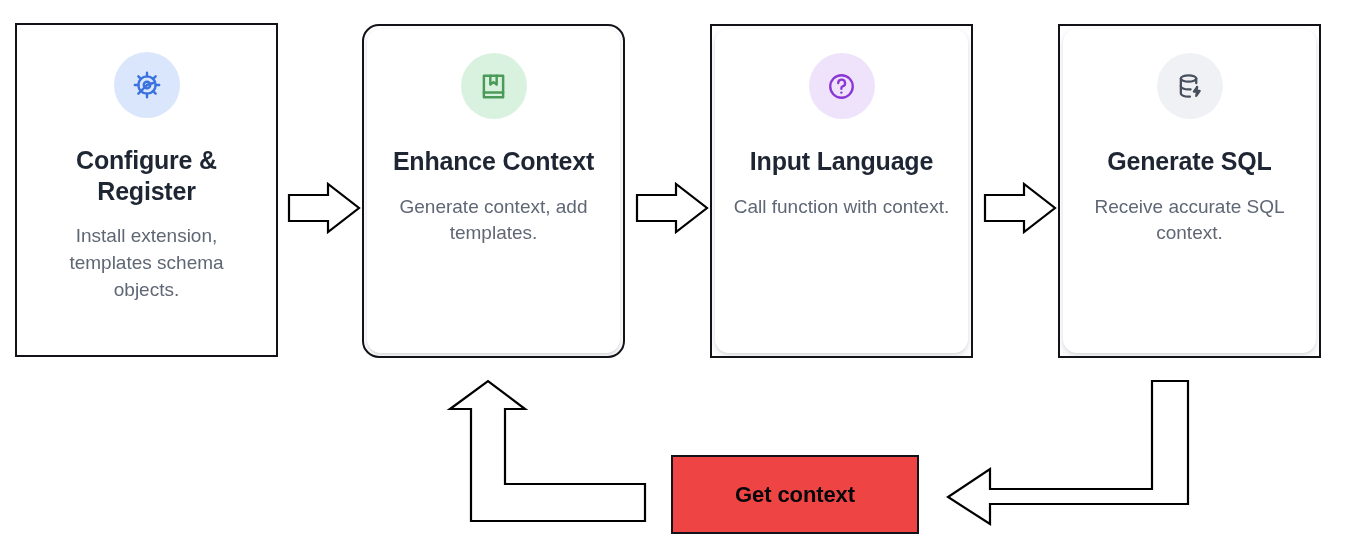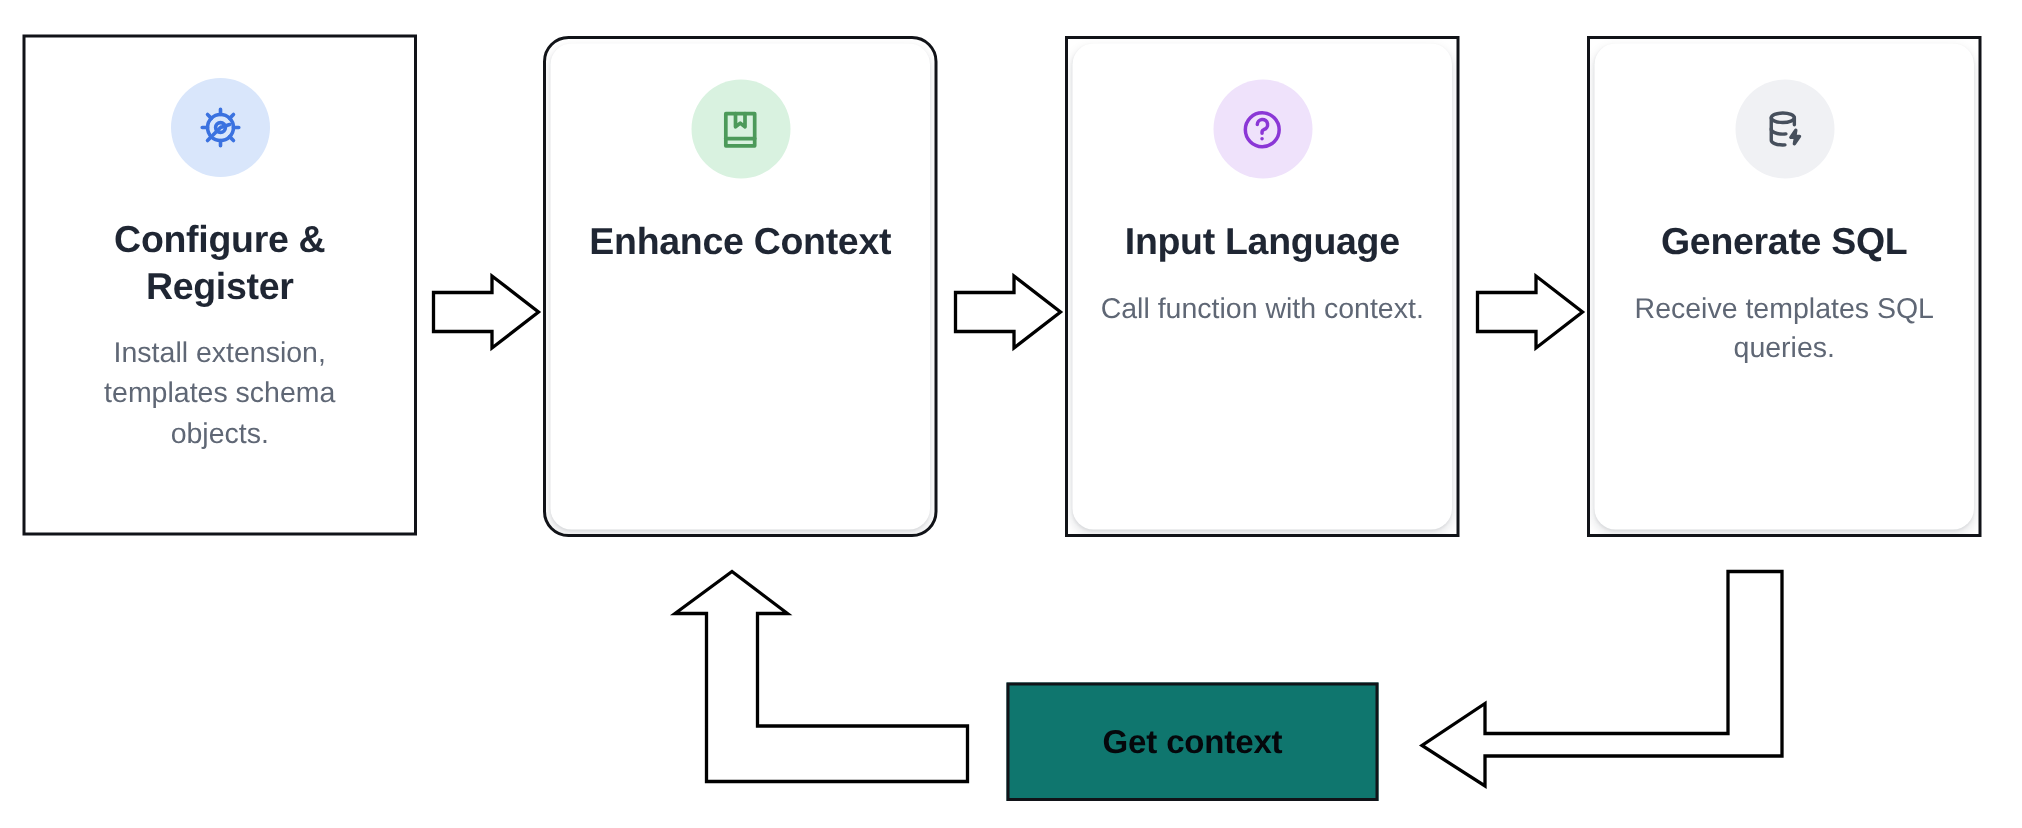--- a/index.html
+++ b/index.html
@@ -71,21 +71,21 @@
     font-size: 19px;
     font-weight: normal;
     color: #5f6775;
     line-height: 1.42;
     text-align: center;
     padding: 0 16px;
   }
   .loop-box {
     position: absolute;
     box-sizing: border-box;
-    background: #0f766e;
+    background: #ef4444;
     border: 2px solid #111318;
     display: flex;
     align-items: center;
     justify-content: center;
   }
   .loop-box-label {
     font-size: 22px;
     font-weight: bold;
     color: #05070b;
     letter-spacing: -0.1px;
@@ -132,20 +132,21 @@
       <div class="icon-badge" style="background:#d9f2e0;">
         <svg width="33" height="33" viewBox="0 0 24 24">
           <g fill="none" stroke="#4c9a5a" stroke-width="1.8" stroke-linecap="round" stroke-linejoin="round">
             <path d="M5 4.2h14v15.6H5z"></path>
             <path d="M5 16.3h14"></path>
             <path d="M9.7 4.2v6.4l2.3-1.8 2.3 1.8V4.2"></path>
           </g>
         </svg>
       </div>
       <div class="card-title">Enhance Context</div>
+      <div class="card-desc">Generate context, add templates.</div>
     </div>
   </div>
 
   <div class="step-card" style="left:710px; top:24px; width:263px; height:334px;">
     <div class="card-inner">
       <div class="icon-badge" style="background:#efe2fb;">
         <svg width="33" height="33" viewBox="0 0 24 24">
           <g fill="none" stroke="#8b37d6" stroke-width="1.7" stroke-linecap="round" stroke-linejoin="round">
             <circle cx="12" cy="12" r="8.2"></circle>
             <path d="M9.6 9.5a2.5 2.5 0 1 1 3.2 2.4c-.6.2-.9.7-.9 1.3v.5"></path>
@@ -165,21 +166,21 @@
           <g fill="none" stroke="#464f5c" stroke-width="1.65" stroke-linecap="round" stroke-linejoin="round">
             <ellipse cx="11.3" cy="6.2" rx="5.6" ry="2.3"></ellipse>
             <path d="M5.7 6.2v5.6c0 1.27 2.5 2.3 5.6 2.3 .5 0 1-.03 1.5-.08"></path>
             <path d="M5.7 11.5v5.6c0 1.27 2.5 2.3 5.6 2.3 .35 0 .7-.01 1.03-.04"></path>
             <path d="M16.9 6.2v3.4"></path>
             <path d="M17.6 12.2l-2.4 3.5h2.3l-.6 3.1 2.5-3.6h-2.3z" stroke-linejoin="round"></path>
           </g>
         </svg>
       </div>
       <div class="card-title">Generate SQL</div>
-      <div class="card-desc">Receive templates SQL queries.</div>
+      <div class="card-desc">Receive accurate SQL context.</div>
     </div>
   </div>
 
   <div class="loop-box" style="left:671px; top:455px; width:248px; height:79px;">
     <span class="loop-box-label">Get context</span>
   </div>
 
   <svg class="connectors" viewBox="0 0 1348 552">
 
     <polygon class="conn-shape" points="289,195 328,195 328,184 359,208 328,232 328,221 289,221"></polygon>

